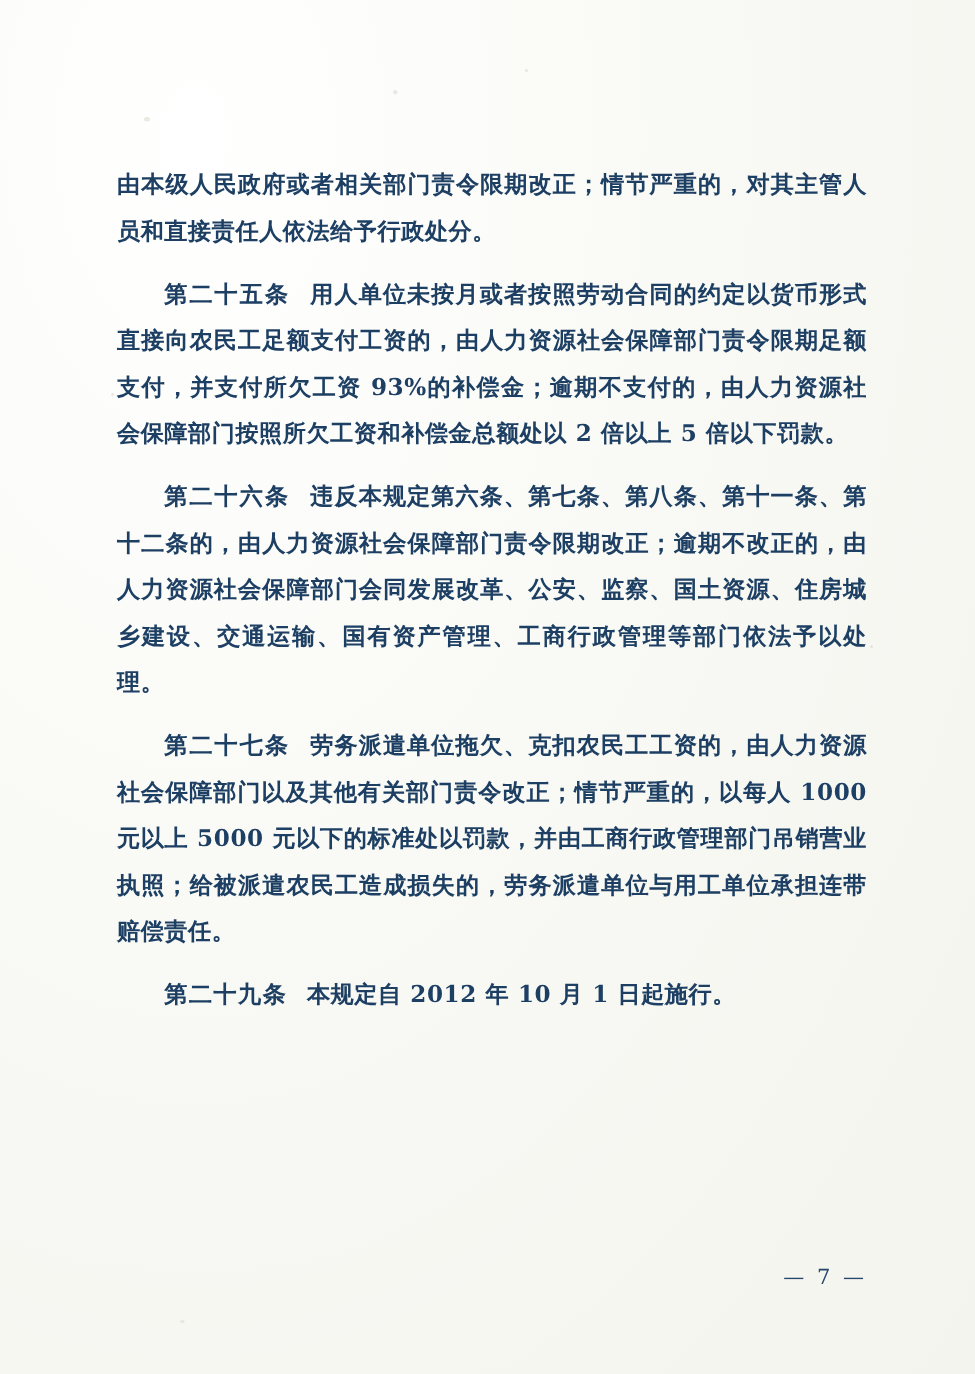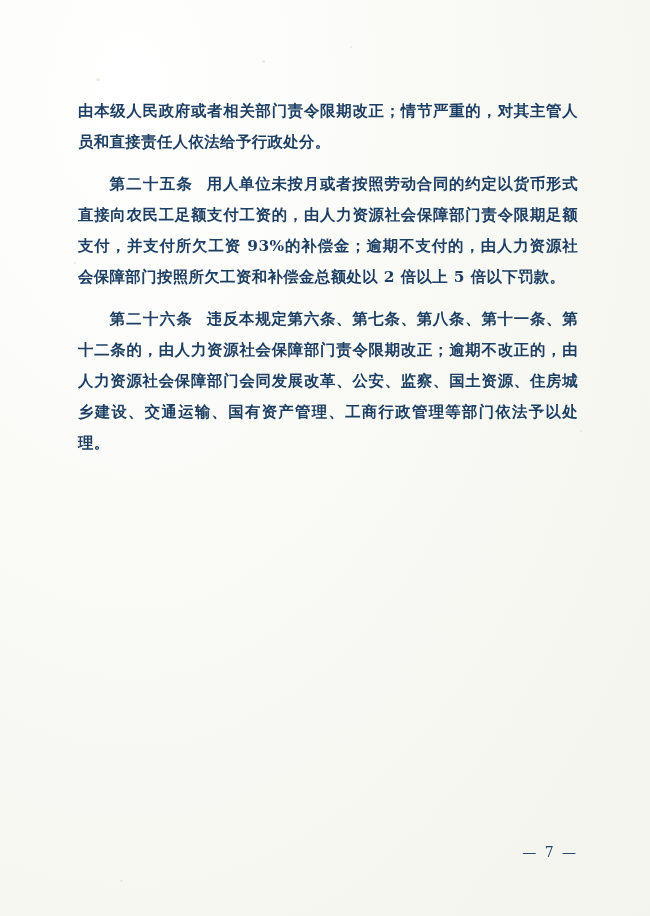--- a/index.html
+++ b/index.html
@@ -23,21 +23,21 @@
   }
   .speck {
     position: absolute;
     background: #d8d8cc;
     border-radius: 50%;
     opacity: .55;
   }
   .content {
     position: absolute;
     left: 78px;
-    top: 96px;
+    top: 108px;
     width: 500px;
   }
   p {
     margin: 0 0 11px 0;
     font-size: 15.4px;
     line-height: 31px;
     color: #1d3f63;
     text-align: justify;
     text-justify: inter-ideograph;
     letter-spacing: 0.4px;
@@ -83,20 +83,26 @@
     </p>
 
     <p class="indent">
       <span class="art-no">第二十五条</span><span class="gap"></span><span>用人单位未按月或者按照劳动合同的约定以货币形式直接向农民工足额支付工资的，由人力资源社会保障部门责令限期足额支付，并支付所欠工资 93%的补偿金；逾期不支付的，由人力资源社会保障部门按照所欠工资和补偿金总额处以 2 倍以上 5 倍以下罚款。</span>
     </p>
 
     <p class="indent">
       <span class="art-no">第二十六条</span><span class="gap"></span><span>违反本规定第六条、第七条、第八条、第十一条、第十二条的，由人力资源社会保障部门责令限期改正；逾期不改正的，由人力资源社会保障部门会同发展改革、公安、监察、国土资源、住房城乡建设、交通运输、国有资产管理、工商行政管理等部门依法予以处理。</span>
     </p>
 
+    <p class="indent">
+      <span class="art-no">第二十七条</span><span class="gap"></span><span>劳务派遣单位拖欠、克扣农民工工资的，由人力资源社会保障部门以及其他有关部门责令改正；情节严重的，以每人 1000 元以上 5000 元以下的标准处以罚款，并由工商行政管理部门吊销营业执照；给被派遣农民工造成损失的，劳务派遣单位与用工单位承担连带赔偿责任。</span>
+    </p>
 
 
+    <p class="indent">
+      <span class="art-no">第二十九条</span><span class="gap"></span><span>本规定自 2012 年 10 月 1 日起施行。</span>
+    </p>
 
   </div>
 
   <div class="page-number">— 7 —</div>
 
 </div>
 
 </body></html>

